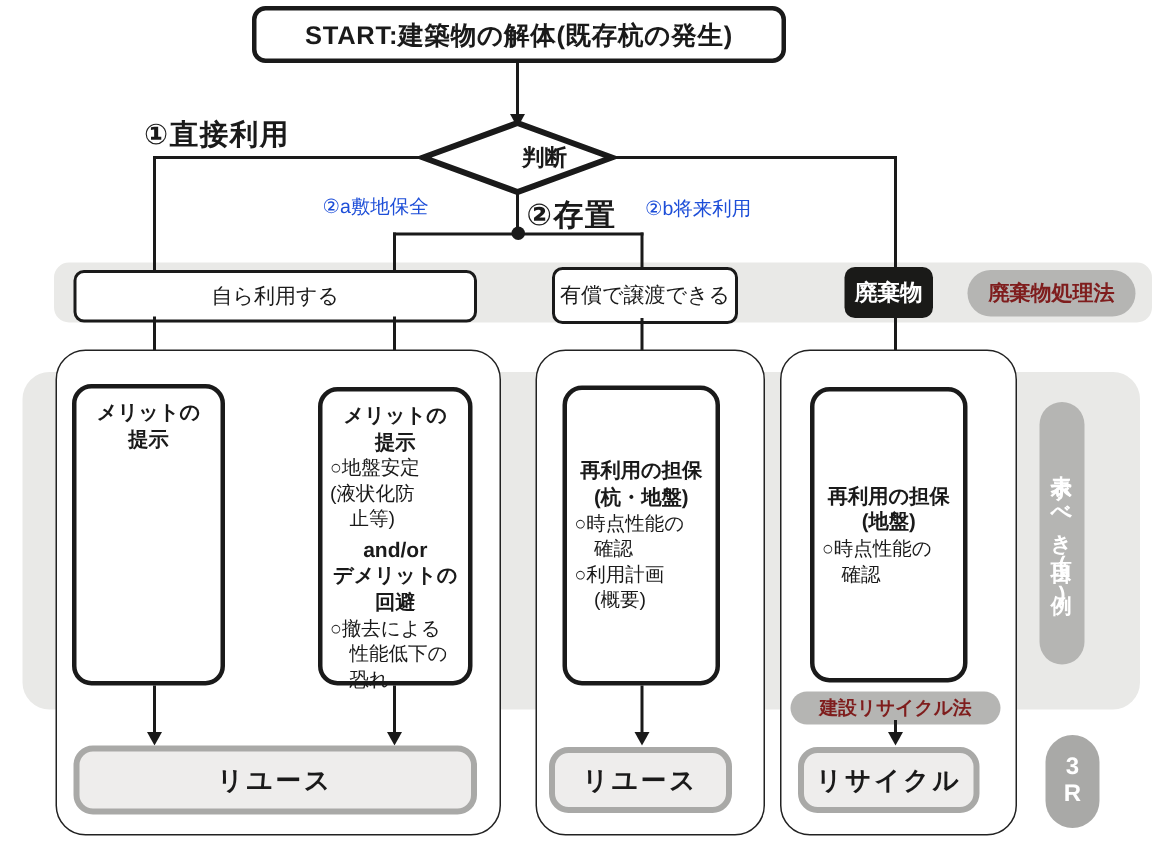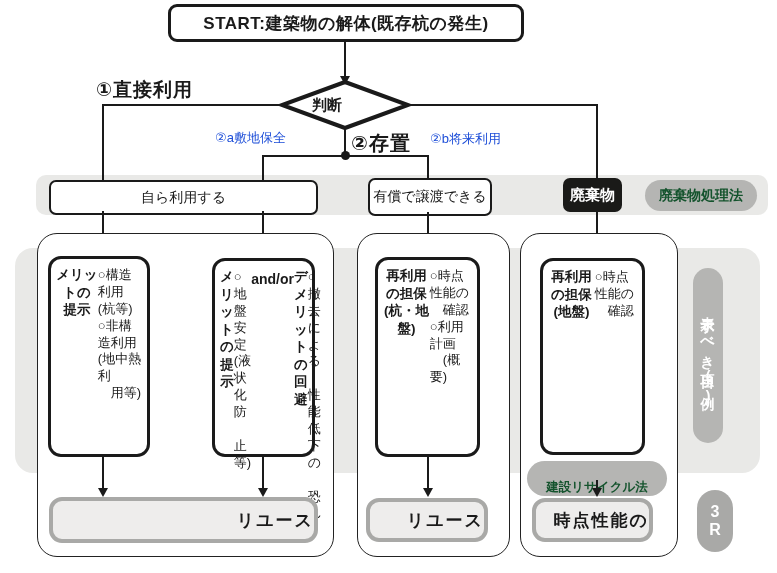--- a/index.html
+++ b/index.html
@@ -26,38 +26,38 @@
   .branch-small{position:absolute;font-size:13px;color:#1d4ed8;}
   .rowbox{
     position:absolute;background:#fff;border:2.5px solid #1a1a1a;border-radius:7px;
     display:flex;align-items:center;justify-content:center;font-size:14px;
   }
   .wastebox{
     position:absolute;background:#1a1a18;color:#fff;border-radius:7px;
     display:flex;align-items:center;justify-content:center;font-weight:bold;font-size:15px;
   }
   .pill{
-    position:absolute;background:#b5b5b3;color:#14532d;border-radius:999px;
+    position:absolute;background:#b5b5b3;color:#7f1d1d;border-radius:999px;
     display:flex;align-items:center;justify-content:center;font-weight:bold;
   }
   .container{
     position:absolute;background:#fff;border:1.6px solid #222;border-radius:20px;
   }
   .innerbox{
     position:absolute;background:#fff;border:3px solid #1a1a1a;border-radius:13px;
     padding:7px 5px;box-sizing:border-box;font-size:13px;line-height:1.3;
-    display:flex;flex-direction:row;
+    display:flex;flex-direction:column;
   }
   .innerbox.centered{justify-content:center;}
   .bx-title{font-weight:bold;text-align:center;white-space:pre-wrap;font-size:13.5px;}
   .bx-body{white-space:pre-wrap;text-align:left;margin-top:1px;}
   .bx-mid{font-weight:bold;text-align:center;white-space:pre-wrap;font-size:14px;margin-top:2px;}
   .bar{
     position:absolute;background:#eeedec;border:4px solid #a9a9a7;border-radius:13px;
-    display:flex;align-items:center;justify-content:flex-end;
+    display:flex;align-items:center;justify-content:center;
     font-weight:bold;font-size:17px;letter-spacing:2px;box-sizing:border-box;
   }
   .vpill{
     position:absolute;background:#b5b5b3;color:#fff;border-radius:16px;
     writing-mode:vertical-rl;text-orientation:upright;
     display:flex;align-items:center;justify-content:center;
     font-weight:bold;font-size:14px;letter-spacing:2px;
   }
   .rpill3{
     position:absolute;background:#a9a9a7;color:#fff;border-radius:19px;
@@ -76,21 +76,21 @@
   <div class="vline" style="left:344px;top:36px;height:44px;"></div>
   <div class="ah" style="left:340px;top:76px;"></div>
 
   <div class="hline" style="left:102px;top:104px;width:496px;"></div>
   <div class="vline" style="left:102px;top:104px;height:78px;"></div>
   <div class="vline" style="left:596px;top:104px;height:76px;"></div>
 
   <svg class="abs" style="left:279px;top:79px;" width="132" height="52">
     <polygon points="66,3 129,26 66,49 3,26" fill="#ffffff" stroke="#1a1a1a" stroke-width="4"></polygon>
   </svg>
-  <div class="dlabel" style="left:312px;top:96px;width:66px;text-align:left;">判断</div>
+  <div class="dlabel" style="left:312px;top:96px;width:66px;text-align:right;">判断</div>
 
   <div class="startbox">
     <span>START:建築物の解体(既存杭の発生)</span>
   </div>
 
   <div class="branch-big" style="left:96px;top:77px;">①直接利用</div>
   <div class="branch-small" style="left:215px;top:129px;">②a敷地保全</div>
   <div class="branch-big" style="left:351px;top:130px;font-size:20px;">②存置</div>
   <div class="branch-small" style="left:430px;top:130px;">②b将来利用</div>
 
@@ -122,25 +122,20 @@
   <div class="vline" style="left:596px;top:212px;height:36px;"></div>
   <div class="ah" style="left:592px;top:246px;"></div>
 
   <div class="container" style="left:37px;top:233px;width:295px;height:322px;"></div>
   <div class="container" style="left:357px;top:233px;width:151px;height:322px;"></div>
   <div class="container" style="left:520px;top:233px;width:156px;height:322px;"></div>
 
   <div class="innerbox" style="left:48px;top:256px;width:102px;height:201px;">
     <div class="bx-title">メリットの
 提示</div>
-    <div class="bx-body">○構造利用
-(杭等)
-○非構造利用
-(地中熱利
-　用等)</div>
   </div>
 
   <div class="innerbox" style="left:212px;top:258px;width:103px;height:199px;">
     <div class="bx-title">メリットの
 提示</div>
     <div class="bx-body">○地盤安定
 (液状化防
 　止等)</div>
     <div class="bx-mid">and/or</div>
     <div class="bx-title">デメリットの
@@ -159,41 +154,41 @@
 　(概要)</div>
   </div>
 
   <div class="innerbox centered" style="left:540px;top:258px;width:105px;height:197px;">
     <div class="bx-title">再利用の担保
 (地盤)</div>
     <div class="bx-body">○時点性能の
 　確認</div>
   </div>
 
-  <div class="pill" style="left:527px;top:461px;width:140px;height:35px;font-size:12.5px;align-items:flex-end;">
+  <div class="pill" style="left:527px;top:461px;width:140px;height:22px;font-size:12.5px;">
     <span>建設リサイクル法</span>
   </div>
 
   <div class="vline" style="left:102px;top:457px;height:33px;"></div>
   <div class="ah" style="left:98px;top:488px;"></div>
   <div class="vline" style="left:262px;top:457px;height:33px;"></div>
   <div class="ah" style="left:258px;top:488px;"></div>
   <div class="vline" style="left:427px;top:457px;height:33px;"></div>
   <div class="ah" style="left:423px;top:488px;"></div>
   <div class="vline" style="left:596px;top:480px;height:10px;"></div>
   <div class="ah" style="left:592px;top:488px;"></div>
 
   <div class="bar" style="left:49px;top:497px;width:269px;height:46px;">
     <span>リユース</span>
   </div>
   <div class="bar" style="left:366px;top:498px;width:122px;height:44px;">
     <span>リユース</span>
   </div>
   <div class="bar" style="left:532px;top:498px;width:121px;height:44px;">
-    <span>時点性能の</span>
+    <span>リサイクル</span>
   </div>
 
   <div class="vpill" style="left:693px;top:268px;width:30px;height:175px;">
     <span>表示すべき項目(例)</span>
   </div>
   <div class="rpill3" style="left:697px;top:490px;width:36px;height:62px;">
     <span>3
 R</span>
   </div>
 

